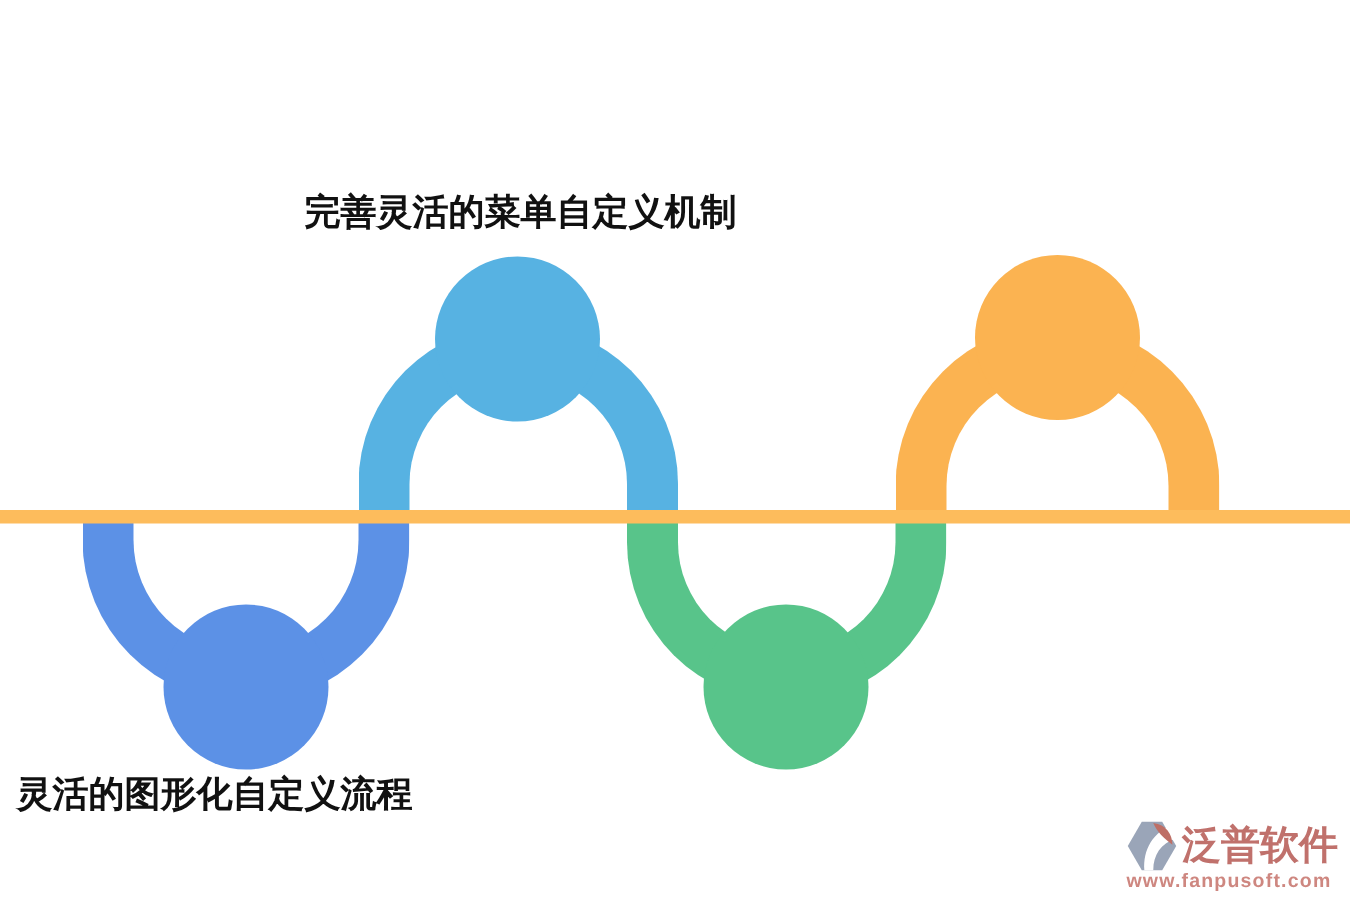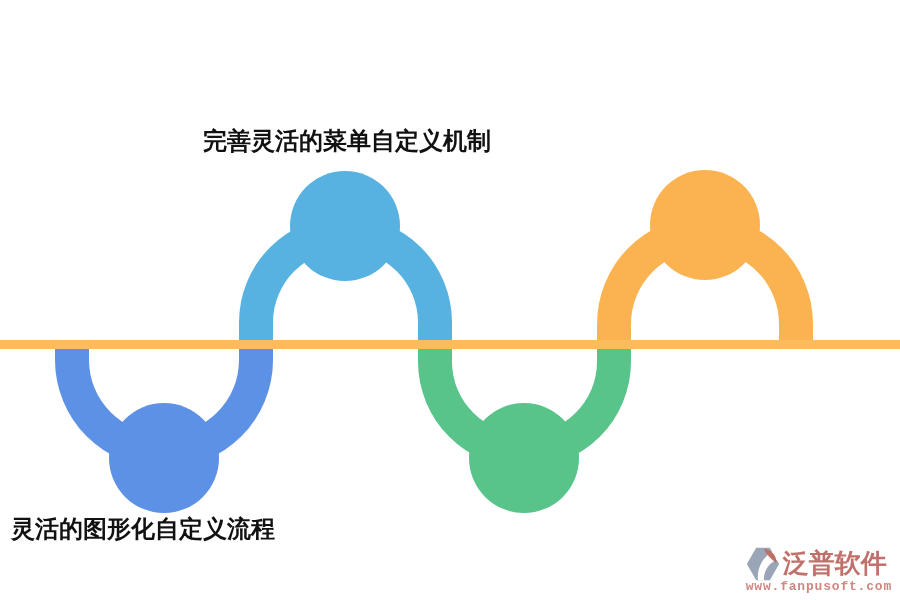--- a/index.html
+++ b/index.html
@@ -94,21 +94,21 @@
   .wm-icon { width: 34px; height: 34px; display: block; }
   .wm-brand {
     font-family: "Liberation Serif", "DejaVu Serif", serif;
     font-size: 26px;
     font-weight: bold;
     color: #C0716C;
     line-height: 1.05;
     white-space: nowrap;
   }
   .wm-url {
-    font-family: Liberation Mono, monospace;
+    font-family: Liberation Sans, sans-serif;
     font-size: 13px;
     font-weight: bold;
     color: #CE8780;
     letter-spacing: 0.8px;
     margin-top: -2px;
     white-space: nowrap;
   }
 </style>
 </head>
 <body>

